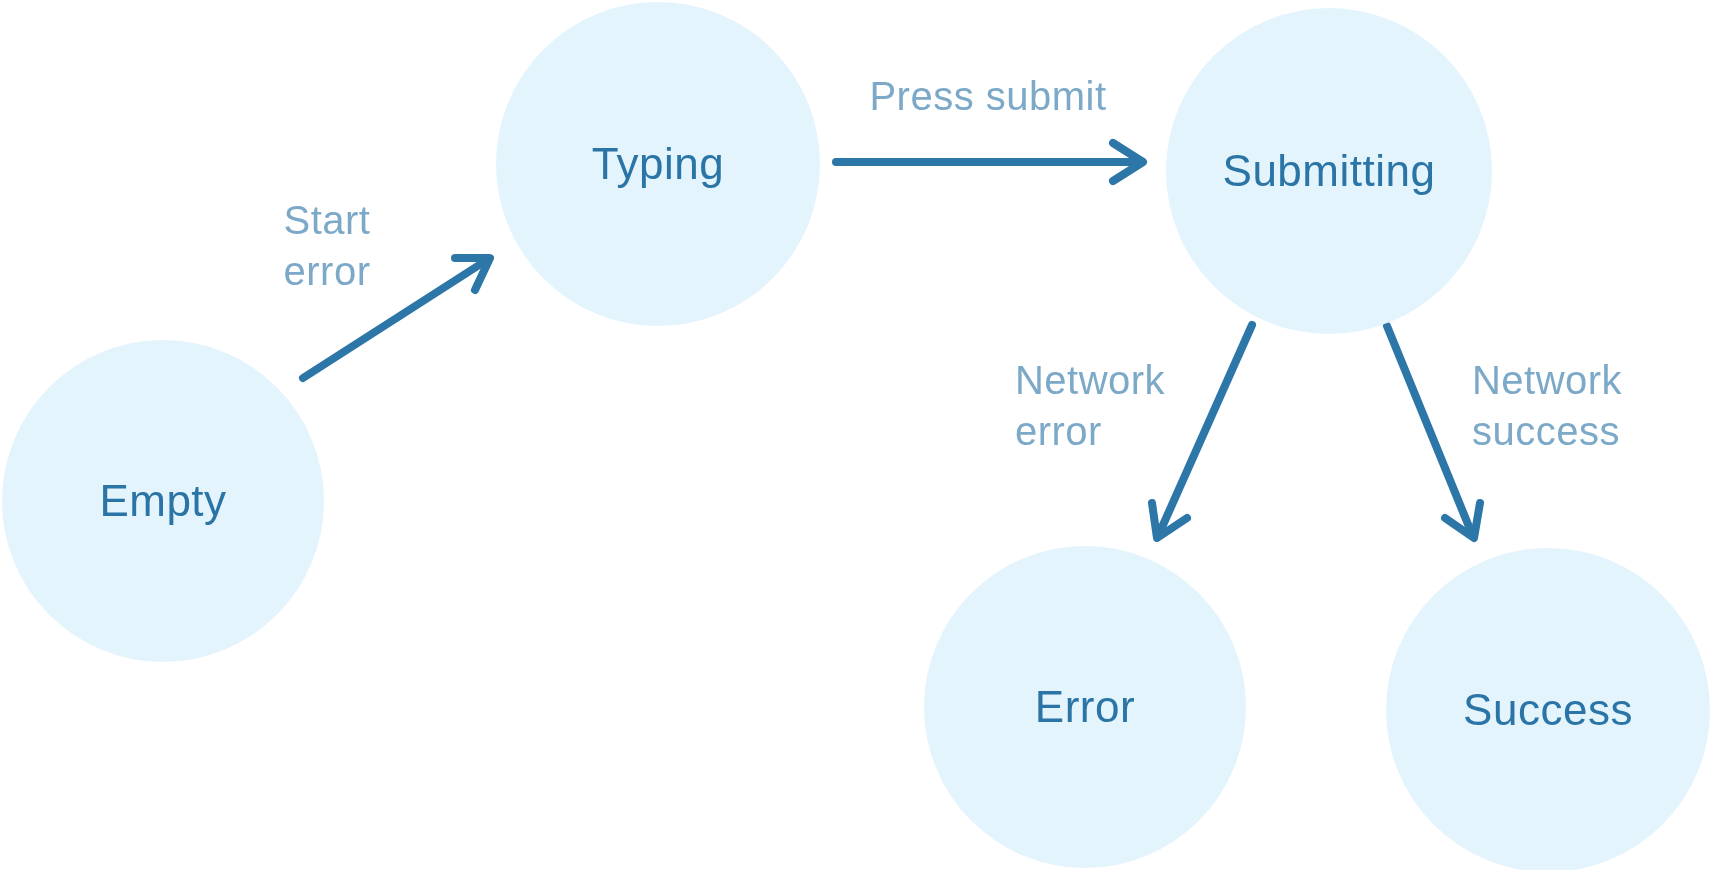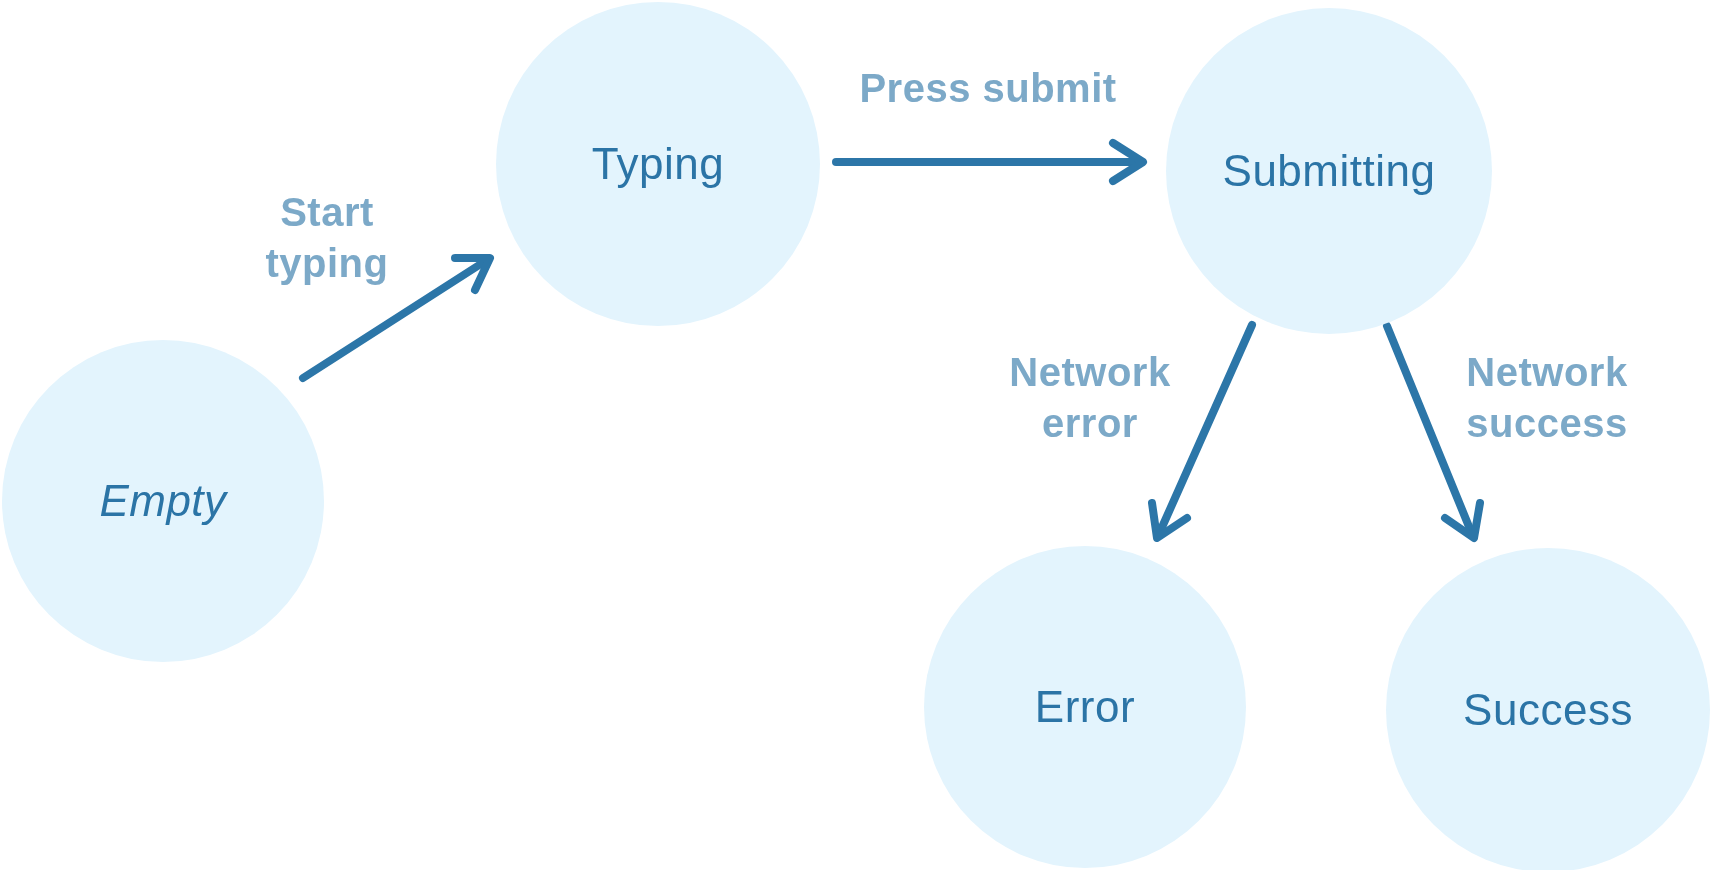--- a/index.html
+++ b/index.html
@@ -44,28 +44,28 @@
     font-size: 44px;
     font-weight: 500;
     letter-spacing: 0.5px;
     white-space: nowrap;
   }
   .edge-label {
     position: absolute;
     transform: translate(-50%, -50%);
     color: var(--edge-label, #7CA9C8);
     font-size: 40px;
-    font-weight: 700;
+    font-weight: 400;
     line-height: 51px;
-    text-align: center;
     white-space: pre-line;
     letter-spacing: 0.5px;
+    margin-top: 8px;
   }
   
-  .state-empty      { left: 2px;    top: 340px; width: 322px; height: 322px; font-style: italic; }
+  .state-empty      { left: 2px;    top: 340px; width: 322px; height: 322px; }
   .state-typing     { left: 496px;  top: 2px;   width: 324px; height: 324px; }
   .state-submitting { left: 1166px; top: 8px;   width: 326px; height: 326px; }
   .state-error      { left: 924px;  top: 546px; width: 322px; height: 322px; }
   .state-success    { left: 1386px; top: 548px; width: 324px; height: 324px; }
   
   .edge-label-start-typing    { left: 327px;  top: 238px; }
   .edge-label-press-submit    { left: 988px;  top: 88px;  }
   .edge-label-network-error   { left: 1090px; top: 398px; }
   .edge-label-network-success { left: 1547px; top: 398px; }
 </style>
@@ -107,20 +107,20 @@
 
   <div class="state state-error">
     <span class="state-label">Error</span>
   </div>
 
   <div class="state state-success">
     <span class="state-label">Success</span>
   </div>
 
   <div class="edge-label edge-label-start-typing">Start
-typing</div>
+error</div>
   <div class="edge-label edge-label-press-submit">Press submit</div>
   <div class="edge-label edge-label-network-error">Network
 error</div>
   <div class="edge-label edge-label-network-success">Network
 success</div>
 
 </div>
 
 </body></html>

